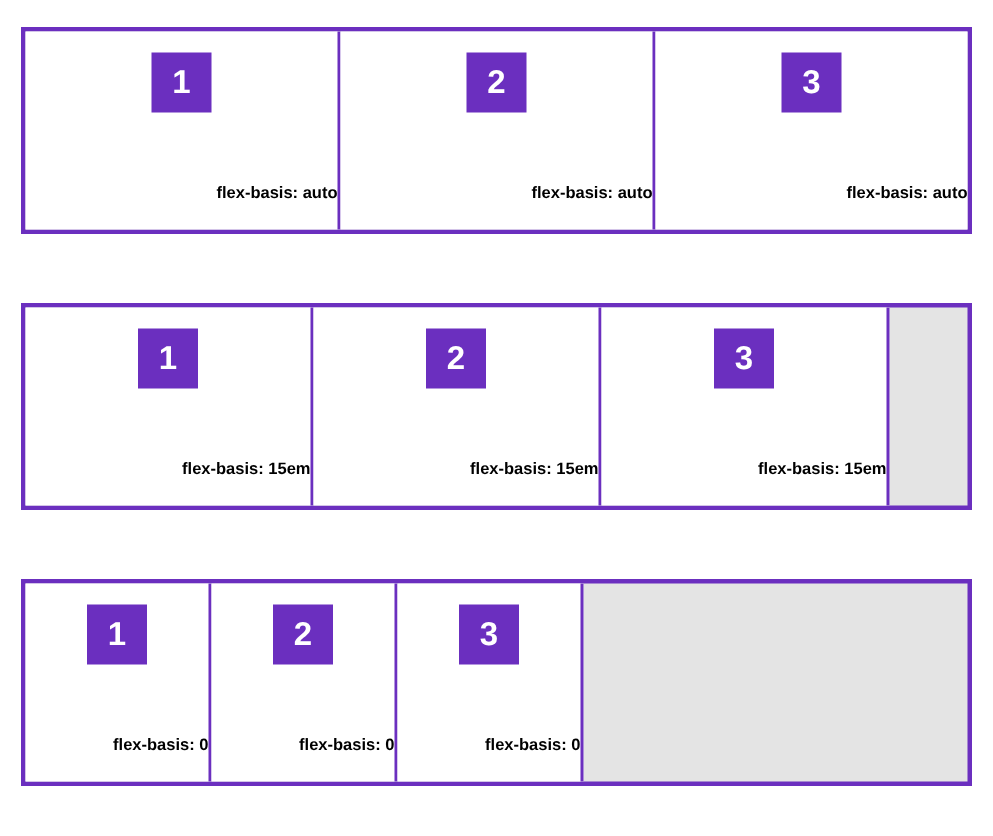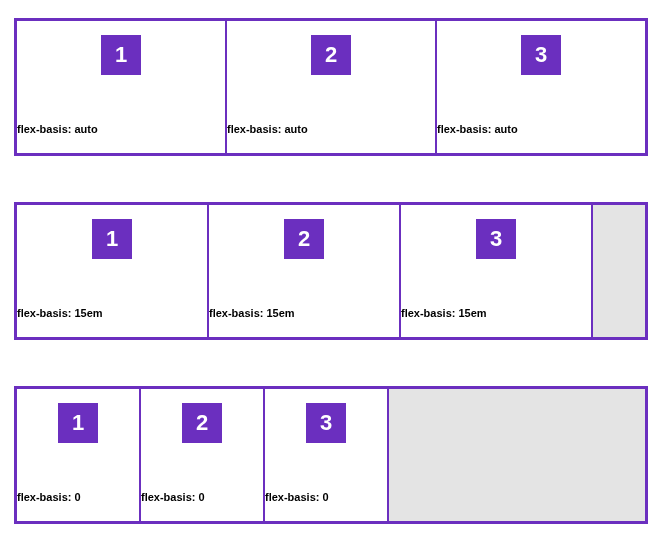--- a/index.html
+++ b/index.html
@@ -64,21 +64,21 @@
       justify-content: center;
     }
     .caption {
       font-size: 11px;
       font-weight: 700;
       color: #000000;
       position: absolute;
       bottom: 18px;
       left: 0;
       right: 0;
-      text-align: left;
+      text-align: right;
     }
   </style>
 </head>
 <body>
 
 <div class="flex-container container-auto">
   <div class="flex-item">
     <div class="number-box">1</div>
     <div class="caption">flex-basis: auto</div>
   </div>

